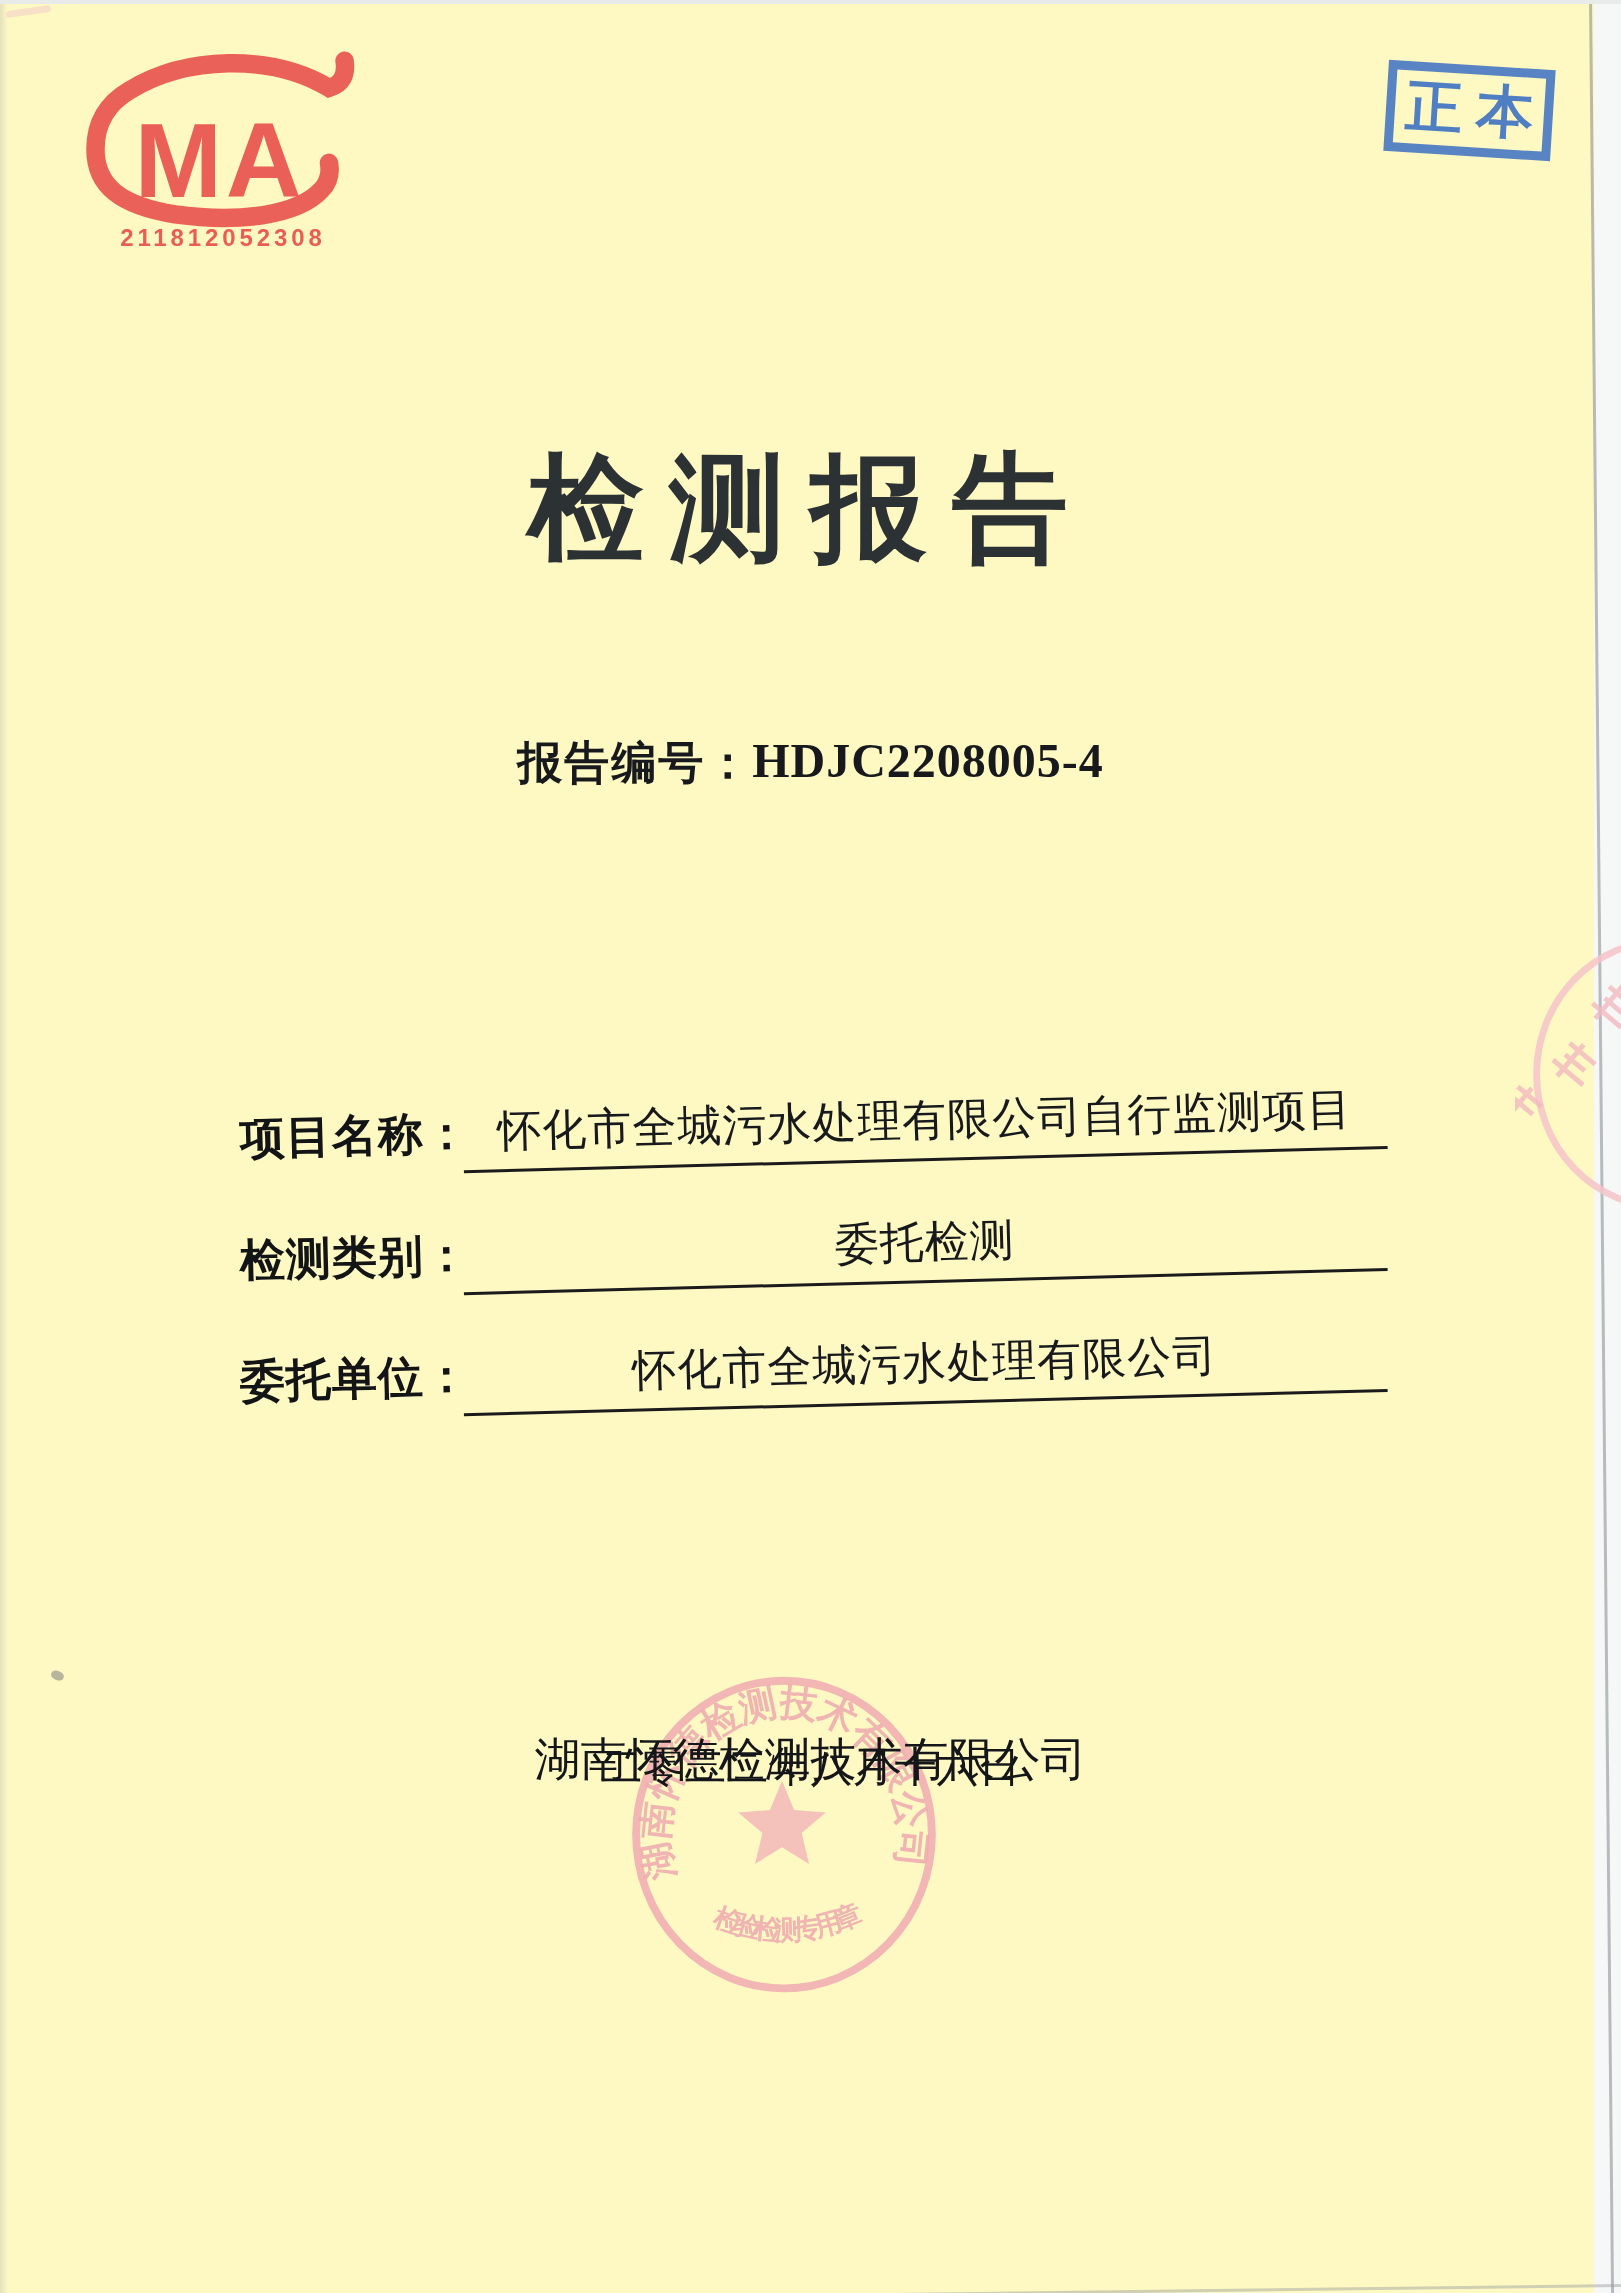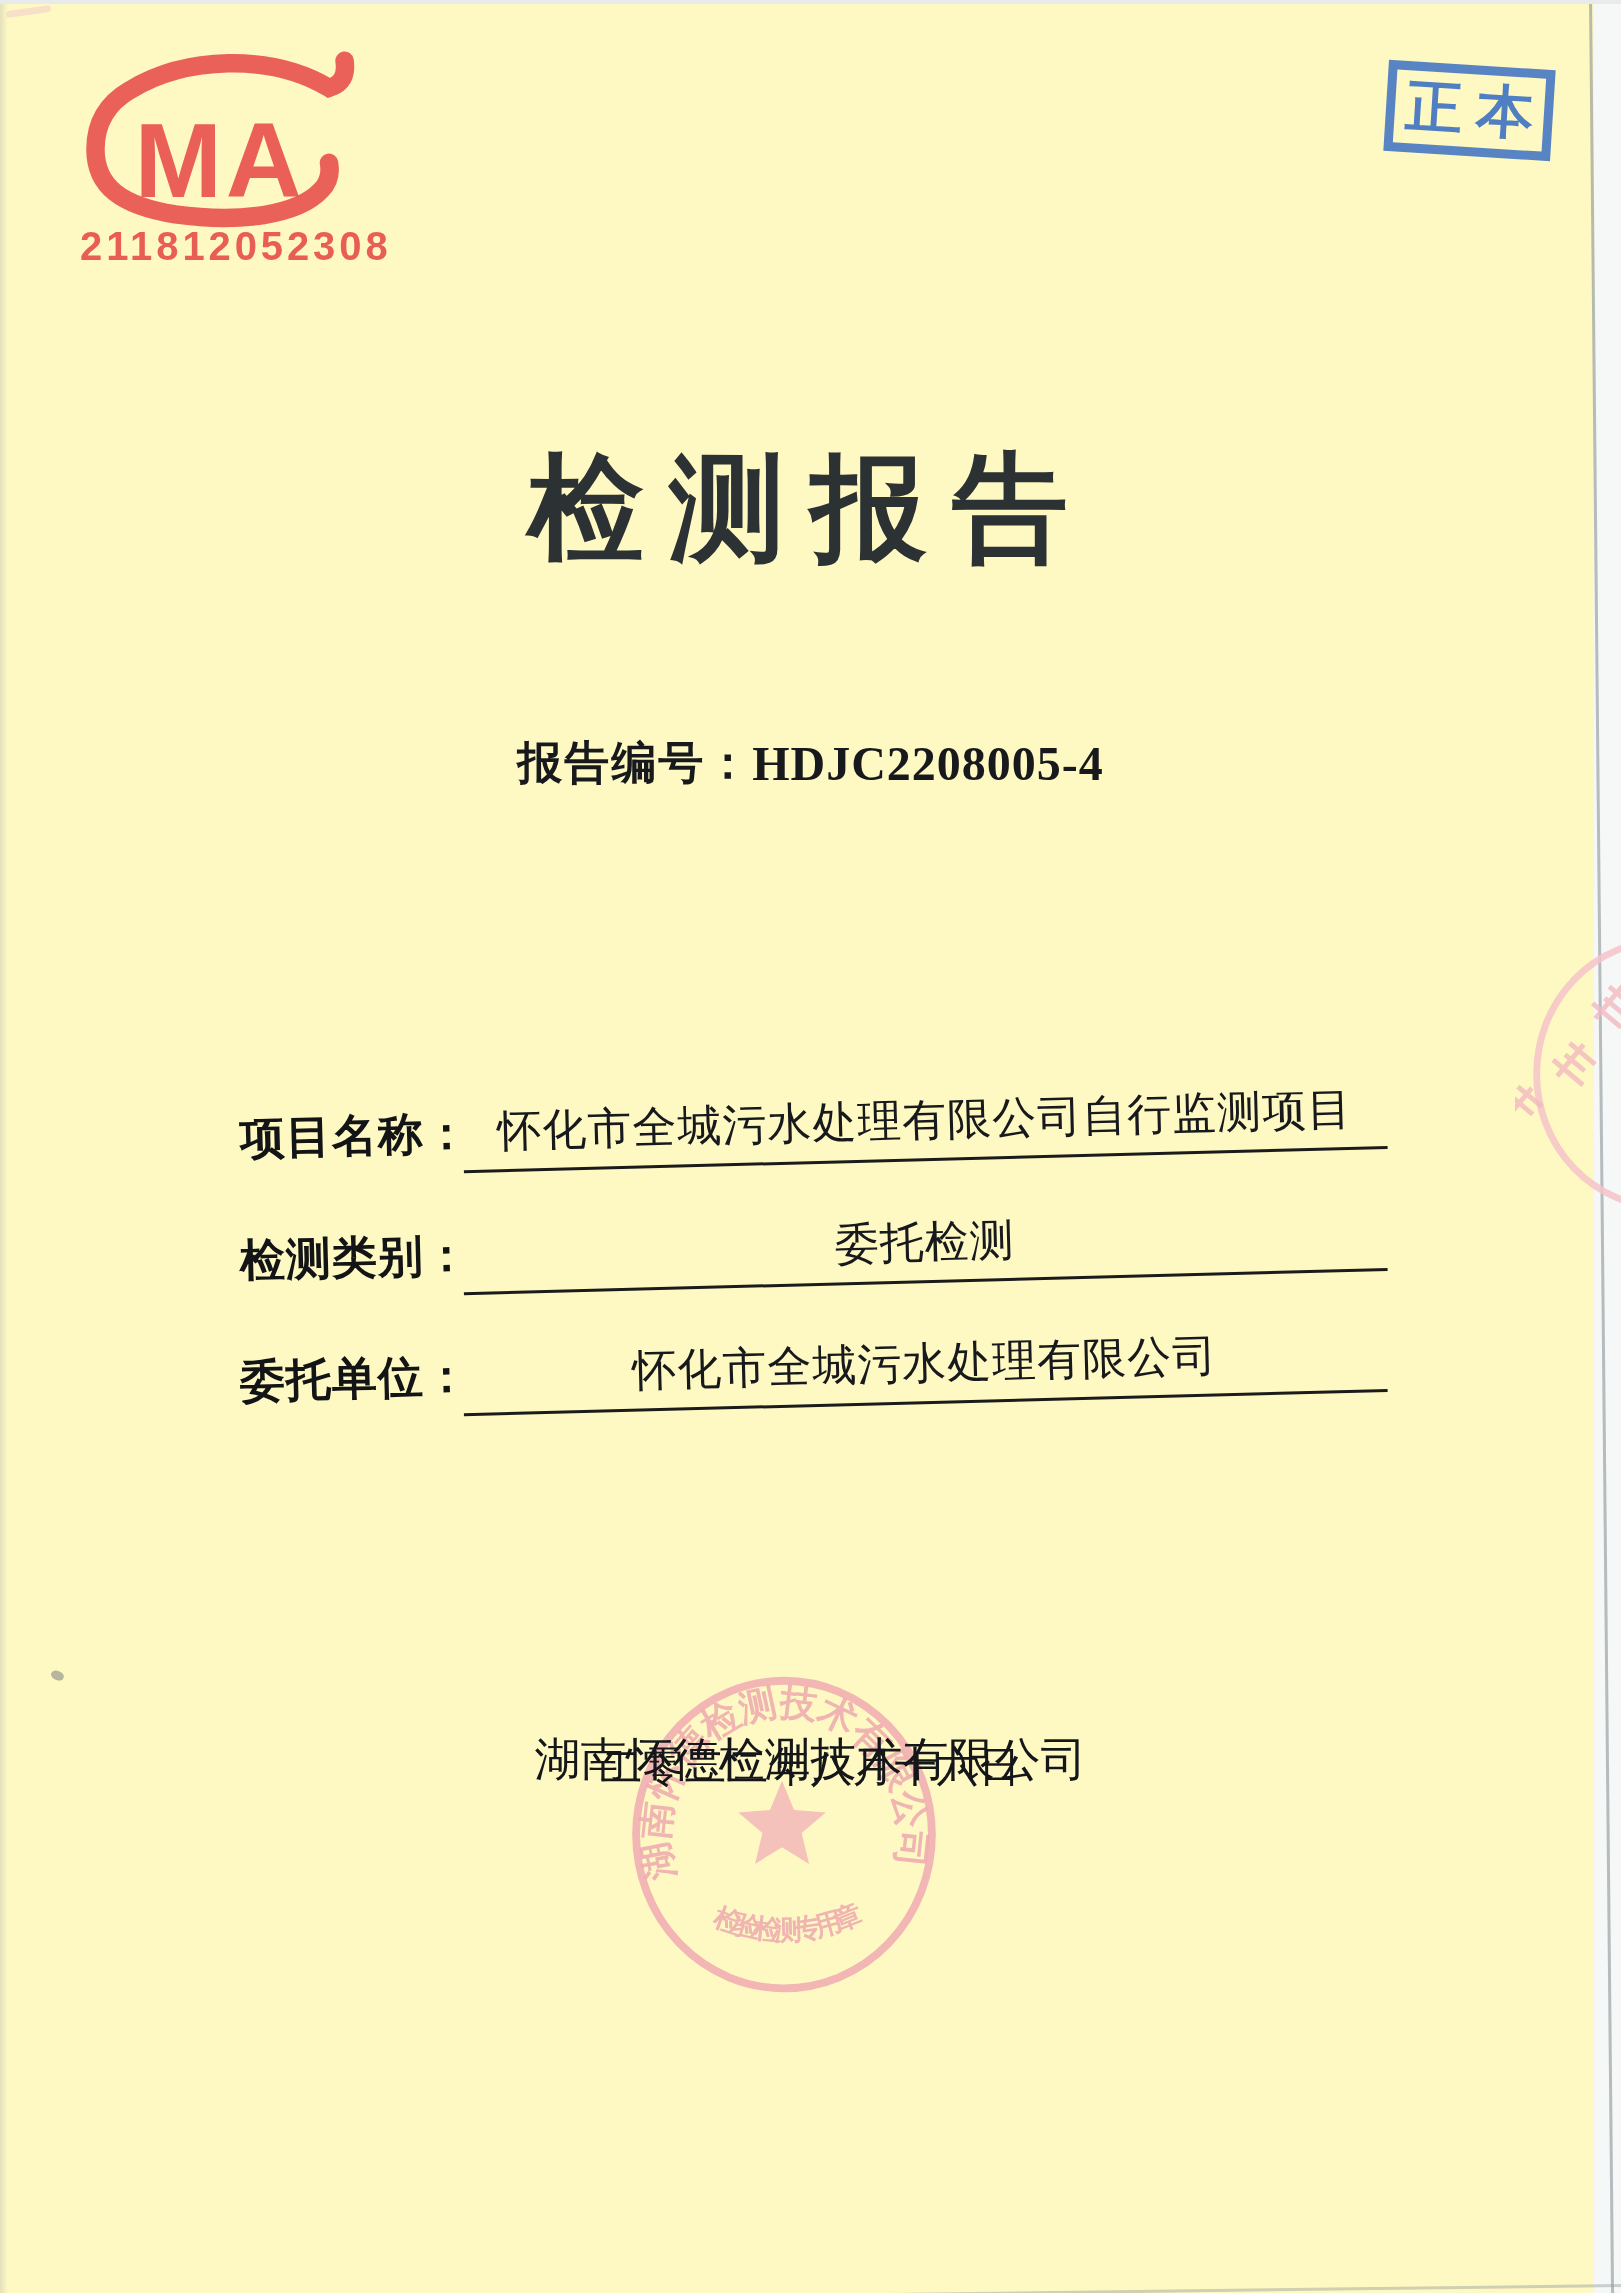--- a/index.html
+++ b/index.html
@@ -20,21 +20,21 @@
   .smudge{position:absolute;left:51px;top:1667px;width:12.7px;height:8.8px;border-radius:45%;
     background:#6f7477;opacity:.5;transform:rotate(22deg);}
   .corner-speck{position:absolute;left:5.9px;top:3.9px;width:45px;height:6.9px;border-radius:3.9px;
     background:#f2caca;opacity:.55;transform:rotate(-8deg);}
 
   
   .cma{position:absolute;left:71px;top:45px;width:299px;height:180px;}
   .cma-number{
     position:absolute;left:80px;top:220px;width:286px;text-align:center;
     font-family:"Liberation Sans","DejaVu Sans",sans-serif;font-weight:bold;
-    font-size:40px;letter-spacing:3.9px;color:#e8504e;opacity:.92;
+    font-size:24px;letter-spacing:3.9px;color:#e8504e;opacity:.92;
   }
 
   
   .copy-stamp{
     position:absolute;left:1386px;top:61px;width:149px;height:73px;
     border:9.8px solid rgba(60,112,195,.85);transform:rotate(3.6deg);
     display:flex;align-items:center;justify-content:center;
   }
   .copy-stamp span{
     font-family:"Liberation Sans","DejaVu Sans",sans-serif;font-weight:bold;
@@ -43,21 +43,21 @@
 
   
   .title{
     position:absolute;left:0;top:427px;width:100%;text-align:center;
     font-size:116px;font-weight:700;letter-spacing:25.5px;color:#2c3133;white-space:nowrap;
   }
 
   
   .report-line{
     position:absolute;left:0;top:729px;width:100%;
-    display:flex;justify-content:center;align-items:center;white-space:nowrap;
+    display:flex;justify-content:center;align-items:flex-start;white-space:nowrap;
   }
   .report-label{font-size:45px;font-weight:700;color:#17191c;letter-spacing:2px;}
   .report-value{font-size:48px;font-weight:700;color:#17191c;letter-spacing:1px;
     font-family:"Liberation Serif","DejaVu Serif",serif;}
 
   
   .fields{position:absolute;left:241px;top:1104px;width:1147px;height:412px;}
   .field-row{
     position:absolute;left:0;width:1147px;display:flex;align-items:flex-end;
     transform:rotate(-1.5deg);transform-origin:39px 100%;

